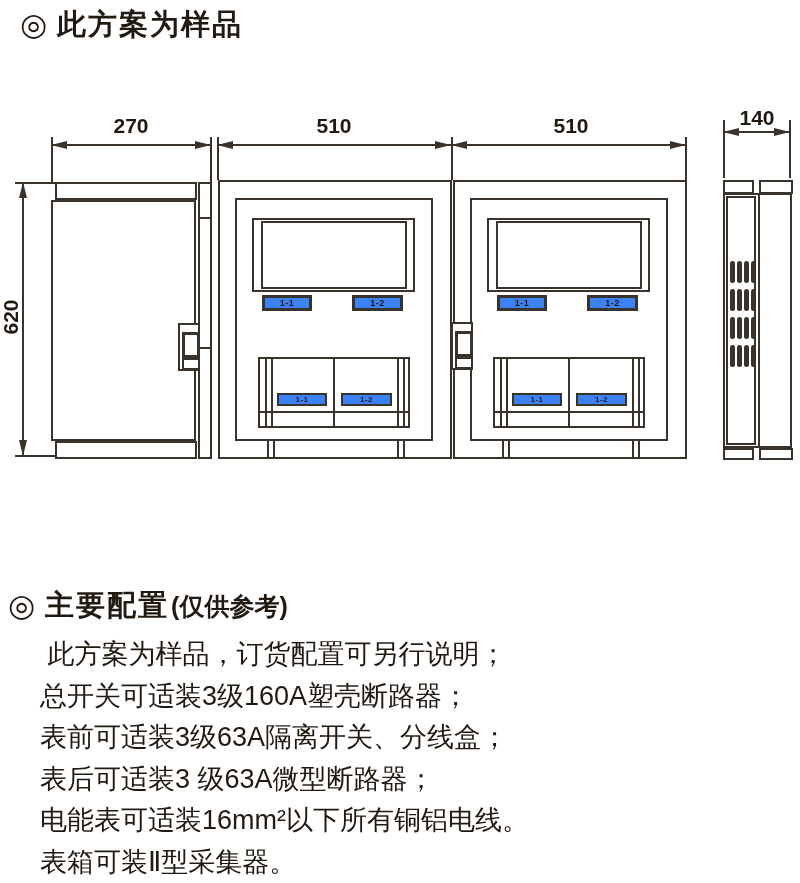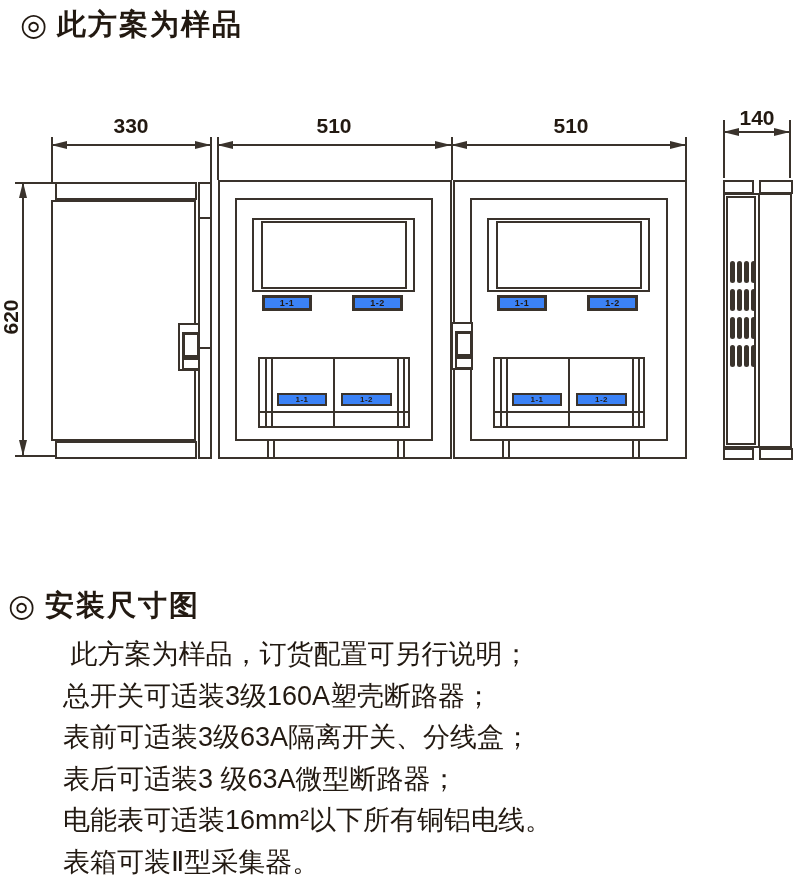--- a/index.html
+++ b/index.html
@@ -10,21 +10,21 @@
   body{
     width:800px;height:883px;position:relative;overflow:hidden;
     font-family:"Liberation Sans","DejaVu Sans",sans-serif;color:var(--text);
   }
   
   .sec-title{position:absolute;display:flex;align-items:center;gap:10px;}
   .bullet{font-size:31px;line-height:34px;font-weight:normal;color:var(--text);}
   .sec-title .t-main{font-size:29px;font-weight:800;letter-spacing:2px;color:var(--text);}
   .sec-title .t-suffix{font-size:25px;font-weight:700;letter-spacing:0;color:var(--text);}
   
-  .note-line{position:absolute;left:63px;font-size:27px;line-height:34px;color:var(--text);white-space:pre;}
+  .note-line{position:absolute;left:40px;font-size:27px;line-height:34px;color:var(--text);white-space:pre;}
   
   #drawing{position:absolute;left:0;top:100px;width:800px;height:380px;}
   .rect{position:absolute;border:2px solid var(--line);background:#fff;box-sizing:border-box;}
   .hline{position:absolute;height:2px;background:var(--line);}
   .vline{position:absolute;width:2px;background:var(--line);}
   .dimtext{position:absolute;width:120px;font-size:21px;font-weight:600;color:var(--text);text-align:center;}
   .dimtext.vert{transform:rotate(-90deg);}
   .arr{position:absolute;width:0;height:0;}
   .arr.left{border-top:4px solid transparent;border-bottom:4px solid transparent;border-right:16px solid var(--line);}
   .arr.right{border-top:4px solid transparent;border-bottom:4px solid transparent;border-left:16px solid var(--line);}
@@ -46,21 +46,21 @@
 </head>
 <body>
 
 <div class="sec-title" style="left:20px;top:5px;">
   <span class="bullet">◎</span>
   <span class="t-main">此方案为样品</span>
 </div>
 
 <div id="drawing">
 
-  <div class="dimtext" style="left:71px;top:14px;">330</div>
+  <div class="dimtext" style="left:71px;top:14px;">270</div>
   <div class="dimtext" style="left:274px;top:14px;">510</div>
   <div class="dimtext" style="left:511px;top:14px;">510</div>
   <div class="dimtext" style="left:697px;top:6px;">140</div>
   <div class="dimtext vert" style="left:-49px;top:205px;">620</div>
 
   <div class="hline" style="left:51px;top:44px;width:160px;"></div>
   <div class="arr left" style="left:51px;top:41px;"></div>
   <div class="arr right" style="left:195px;top:41px;"></div>
 
   <div class="hline" style="left:217px;top:44px;width:234px;"></div>
@@ -174,21 +174,22 @@
         <i></i>
         <i></i>
         <i></i>
         <i></i>
       </div>
   </div>
 </div>
 
 <div class="sec-title" style="left:8px;top:586px;">
   <span class="bullet">◎</span>
-  <span class="t-main">安装尺寸图</span>
+  <span class="t-main">主要配置</span>
+  <span class="t-suffix" style="margin-left:-8px;">(仅供参考)</span>
 </div>
 
 <div class="note-line" style="top:637px;"> 此方案为样品，订货配置可另行说明；</div>
 <div class="note-line" style="top:679px;">总开关可适装3级160A塑壳断路器；</div>
 <div class="note-line" style="top:720px;">表前可适装3级63A隔离开关、分线盒；</div>
 <div class="note-line" style="top:762px;">表后可适装3 级63A微型断路器；</div>
 <div class="note-line" style="top:803px;">电能表可适装16mm²以下所有铜铝电线。</div>
 <div class="note-line" style="top:845px;">表箱可装Ⅱ型采集器。</div>
 
 </body></html>

